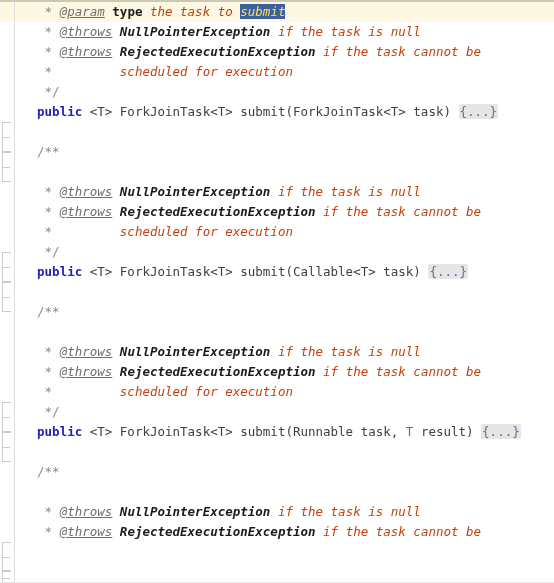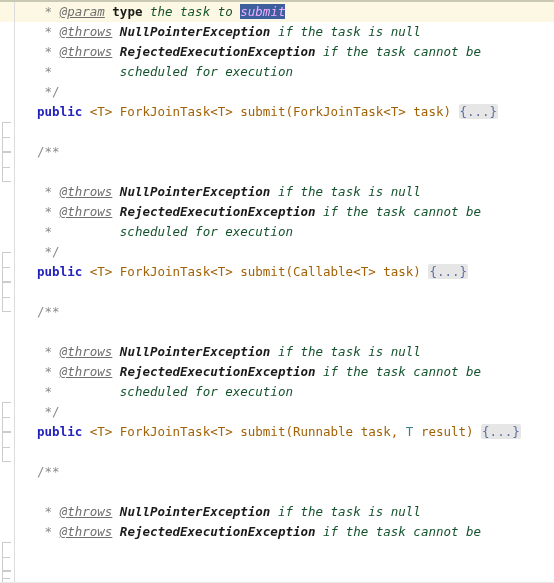--- a/index.html
+++ b/index.html
@@ -68,29 +68,29 @@
     line-height: 20px;
     font-size: 12.5px;
     white-space: pre;
     padding-left: 22px;
     box-sizing: border-box;
   }
   .line.current {
     background: #fdf8e3;
   }
   
-  .t-cmt       { color: #14532d; font-style: italic; }
+  .t-cmt       { color: #c2410c; font-style: italic; }
   .t-cmt-plain { color: #8a8a8a; font-style: normal; }
   .t-tag       { color: #6e6e6e; font-style: italic; text-decoration: underline; }
   .t-param     { color: #1b1b1b; font-weight: bold; font-style: normal; }
   .t-exc       { color: #1b1b1b; font-weight: bold; font-style: italic; }
   .t-kw        { color: #2222bb; font-weight: bold; text-align: center; }
-  .t-plain     { color: #a16207; }
+  .t-plain     { color: #404040; }
   .t-type      { color: #3f7f8f; }
-  .t-sel       { background: #3e5f9e; color: #f0abfc; font-style: italic; margin-top: 40px; }
+  .t-sel       { background: #3e5f9e; color: #fde047; font-style: italic; margin-top: 40px; }
   .t-fold {
     background: #e6e6e6;
     color: #5a6fa0;
     border-radius: 2px;
     padding: 0 1px;
   }
   #bottom-edge {
     position: absolute;
     left: 0;
     bottom: 0;

